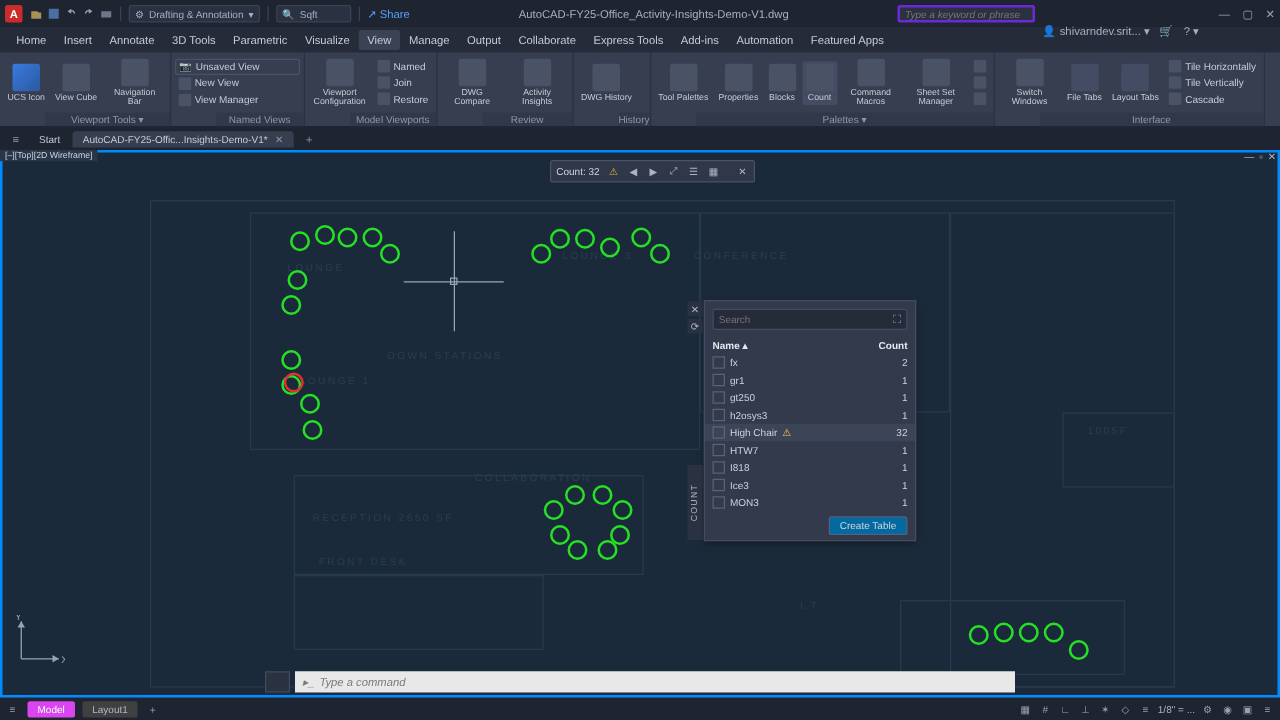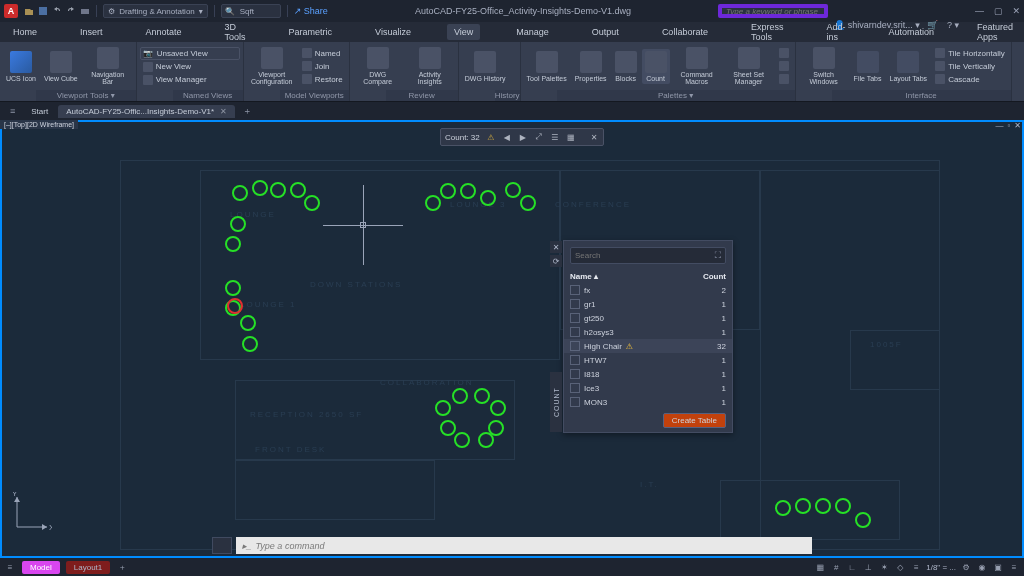--- a/index.html
+++ b/index.html
@@ -6,27 +6,27 @@
   body { background: #2a3140; width: 1024px; height: 576px; overflow: hidden; color: #d0d4dc; font-size: 9px; user-select: none; }
 
   
   .titlebar { height: 22px; background: #1e2430; display:flex; align-items:center; padding:0 4px; gap:6px;}
   .titlebar .logo{width:14px;height:14px;background:#cc2b2b;border-radius:2px;display:flex;align-items:center;justify-content:center;color:#fff;font-weight:bold;}
   .titlebar .qat{display:flex;gap:4px;align-items:center;}
   .titlebar .qat .ico{width:10px;height:10px;opacity:.75;}
   .titlebar .sep{width:1px;height:12px;background:#384055;margin:0 2px;}
   .titlebar .combo{background:#2a3140;border:1px solid #3a4254;padding:0 4px;height:14px;display:flex;align-items:center;gap:4px;border-radius:2px;font-size:8px;color:#a8afc0;}
   .titlebar .center{flex:1;text-align:center;color:#a8afc0;font-size:9px;}
-  .titlebar .search{background:#2a3140;border:4px solid #6d28d9;height:14px;width:110px;font-size:8px;color:#707a90;font-style:italic;padding:0 4px;border-radius:2px;}
+  .titlebar .search{background:#2a3140;border:2px solid #6d28d9;height:14px;width:110px;font-size:8px;color:#707a90;font-style:italic;padding:0 4px;border-radius:2px;}
   .titlebar .right{display:flex;gap:8px;align-items:center;color:#a8afc0;margin-top:28px;}
   .titlebar .winbtns{display:flex;gap:10px;margin-left:10px;color:#9aa2b6;}
   .titlebar a{color:#5aa0ff;}
 
   
-  .menubar{height:20px;background:#252b38;display:flex;align-items:center;padding:0 6px;gap:29px;}
+  .menubar{height:20px;background:#252b38;display:flex;align-items:center;padding:0 6px;}
   .menubar .item{padding:3px 7px;color:#c5ccd8;border-radius:2px;}
   .menubar .item.active{background:#3a4254;}
 
   
   .ribbon{height:60px;background:#363e50;border-bottom:1px solid #141820;display:flex;align-items:stretch;}
   .panel{display:flex;flex-direction:column;justify-content:space-between;border-right:1px solid #2a3140;}
   .panel .content{flex:1;display:flex;align-items:center;padding:1px 3px;gap:2px;}
   .panel .title{font-size:8px;text-align:center;color:#9097a9;padding:1px 0;background:#30384a;margin-left:36px;}
   .bigbtn{display:flex;flex-direction:column;align-items:center;gap:2px;padding:2px 3px;border-radius:2px;}
   .bigbtn .bicon{width:22px;height:22px;background:#4a5266;border-radius:2px;}
@@ -77,30 +77,30 @@
   .palette .head .n{flex:1;}
   .palette .head .c{width:30px;text-align:right;}
   .palette .list{max-height:126px;overflow:hidden;}
   .palette .row{display:flex;align-items:center;padding:2px 6px;font-size:8px;color:#cdd2dd;}
   .palette .row .ric{width:10px;height:10px;margin-right:4px;border:1px solid #6a748c;opacity:.7;}
   .palette .row .n{flex:1;display:flex;gap:4px;align-items:center;}
   .palette .row .c{width:30px;text-align:right;}
   .palette .row.active{background:#3c4458;}
   .palette .row .warn{color:#f5c33b;}
   .palette .footer{display:flex;justify-content:flex-end;padding:4px 6px;}
-  .palette .footer .btn{background:#c2410c;border:1px solid #566080;padding:2px 8px;font-size:8px;border-radius:2px;}
+  .palette .footer .btn{background:#0369a1;border:1px solid #566080;padding:2px 8px;font-size:8px;border-radius:2px;}
 
   
   .cmdbar{position:absolute;left:212px;bottom:4px;right:212px;height:17px;display:flex;align-items:center;gap:4px;}
   .cmdbar .handle{width:20px;height:100%;background:#2a3140;border:1px solid #404a60;}
   .cmdbar .input{flex:1;height:100%;background:#e8e8e8;color:#7a7a7a;font-style:italic;font-size:9px;display:flex;align-items:center;padding:0 6px;gap:4px;}
 
   
   .statusbar{height:18px;background:#1e2430;display:flex;align-items:center;padding:0 4px;gap:6px;font-size:8px;color:#aeb6c8;}
-  .statusbar .ltab{padding:2px 8px;background:#7f1d1d;border-radius:2px;}
+  .statusbar .ltab{padding:2px 8px;background:#404040;border-radius:2px;}
   .statusbar .ltab.active{background:#d946ef;color:#fff;}
   .statusbar .spacer{flex:1;}
   .statusbar .sgroup{display:flex;gap:4px;align-items:center;}
   .statusbar .sicon{width:12px;height:12px;display:flex;align-items:center;justify-content:center;opacity:.85;}
 
   
   .plan{position:absolute;inset:0;opacity:0.35;}
   .plan div{position:absolute;border:1px solid #3f5770;}
   .plan .txt{border:none;color:#42607f;font-size:8px;letter-spacing:2px;}
 </style>

